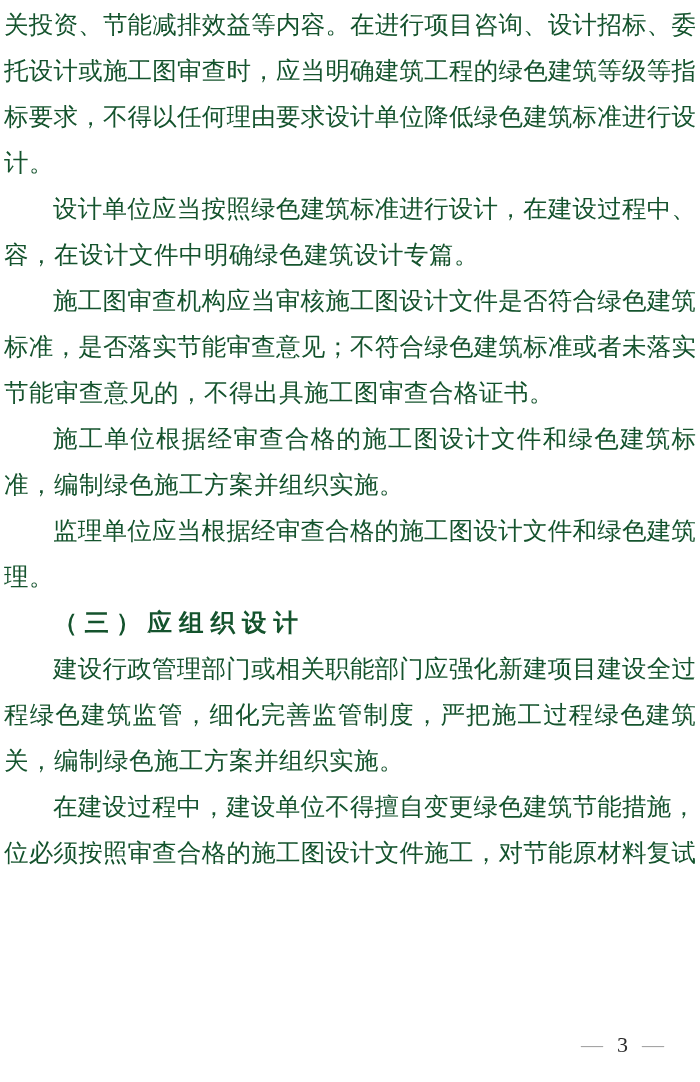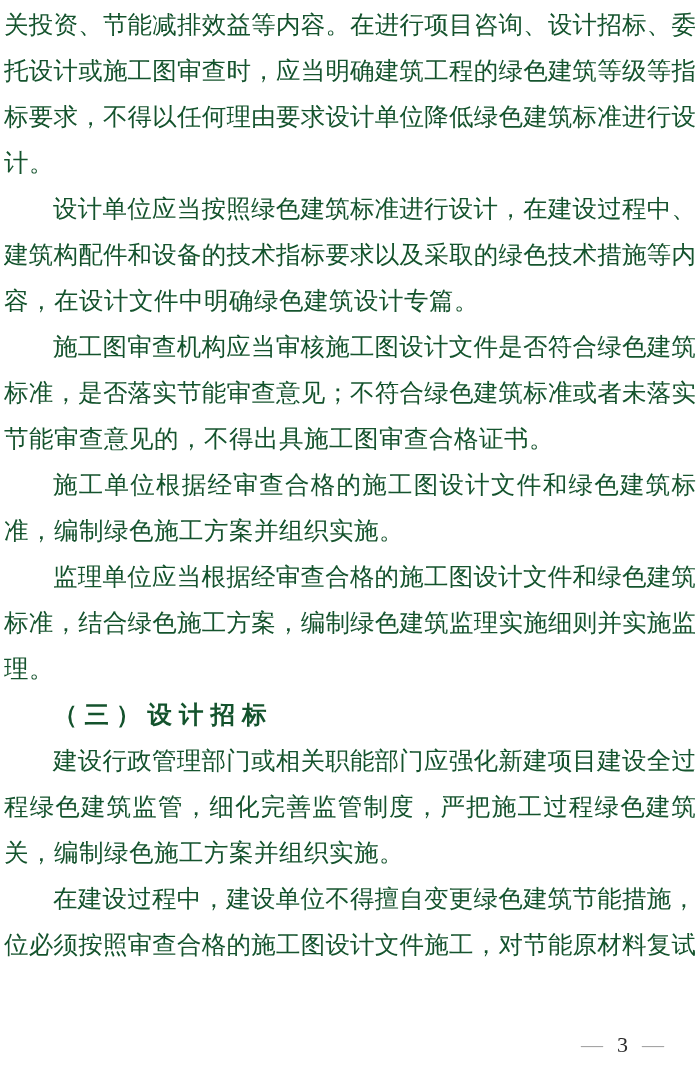--- a/index.html
+++ b/index.html
@@ -68,31 +68,29 @@
 <body>
 
 <div class="page">
 
   <div class="text-block" id="text-block">
       <div class="line justify">关投资、节能减排效益等内容。在进行项目咨询、设计招标、委</div>
       <div class="line justify">托设计或施工图审查时，应当明确建筑工程的绿色建筑等级等指</div>
       <div class="line justify">标要求，不得以任何理由要求设计单位降低绿色建筑标准进行设</div>
       <div class="line">计。</div>
       <div class="line justify indent">设计单位应当按照绿色建筑标准进行设计，在建设过程中、</div>
-      <div class="line justify">建筑构配件和设备的技术指标要求以及采取的绿色技术措施等内</div>
       <div class="line">容，在设计文件中明确绿色建筑设计专篇。</div>
       <div class="line justify indent">施工图审查机构应当审核施工图设计文件是否符合绿色建筑</div>
       <div class="line justify">标准，是否落实节能审查意见；不符合绿色建筑标准或者未落实</div>
       <div class="line">节能审查意见的，不得出具施工图审查合格证书。</div>
       <div class="line justify indent">施工单位根据经审查合格的施工图设计文件和绿色建筑标</div>
       <div class="line">准，编制绿色施工方案并组织实施。</div>
       <div class="line justify indent">监理单位应当根据经审查合格的施工图设计文件和绿色建筑</div>
-      <div class="line justify">标准，结合绿色施工方案，编制绿色建筑监理实施细则并实施监</div>
       <div class="line">理。</div>
-      <div class="line indent heading">（三）设计招标</div>
+      <div class="line indent heading">（三）应组织设计</div>
       <div class="line justify indent">建设行政管理部门或相关职能部门应强化新建项目建设全过</div>
       <div class="line justify">程绿色建筑监管，细化完善监管制度，严把施工过程绿色建筑</div>
       <div class="line">关，编制绿色施工方案并组织实施。</div>
       <div class="line justify indent">在建设过程中，建设单位不得擅自变更绿色建筑节能措施，</div>
       <div class="line justify">位必须按照审查合格的施工图设计文件施工，对节能原材料复试</div>
     </div>
 
   <div class="footer">
     <span class="dash">—</span>
     <span class="pagenum">3</span>

